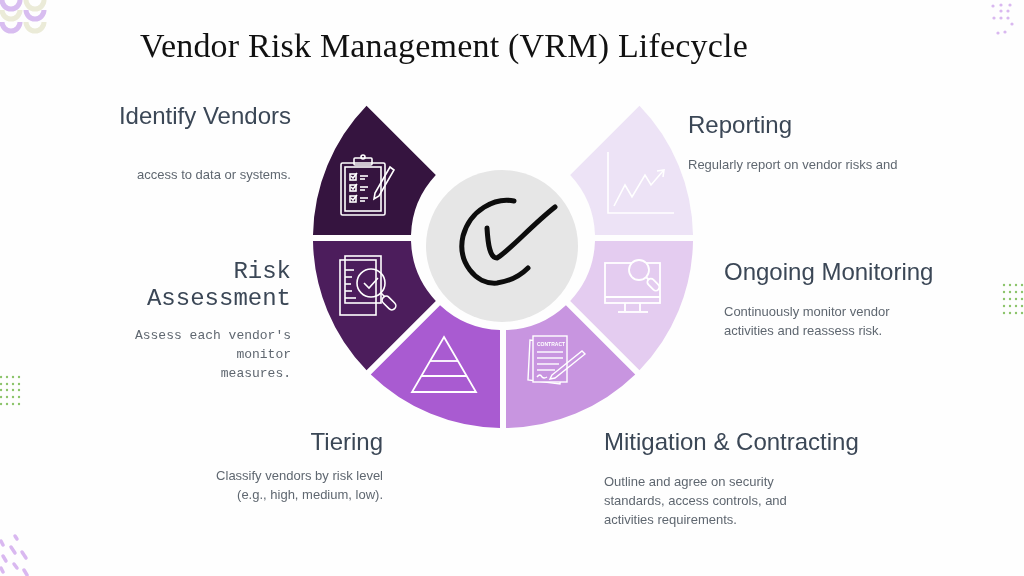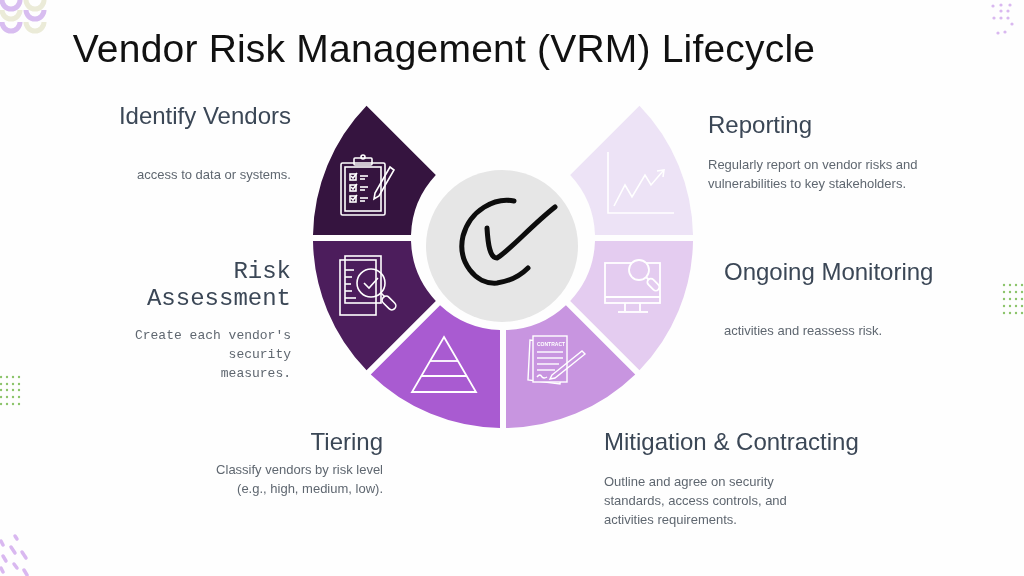--- a/index.html
+++ b/index.html
@@ -1,17 +1,17 @@
 <!DOCTYPE html>
 <html><head>
 <meta charset="utf-8">
 <style>
   html, body { margin:0; padding:0; }
   body { width:1024px; height:576px; background:#fefefe; position:relative; overflow:hidden; font-family:"Liberation Sans", sans-serif; }
-  .title { position:absolute; left:0; top:27px; width:888px; text-align:center; font-size:39px; color:#111; font-family:Liberation Sans, sans-serif; letter-spacing:0.2px; }
+  .title { position:absolute; left:0; top:27px; width:888px; text-align:center; font-size:34px; color:#111; font-family:Liberation Serif, serif; letter-spacing:0.2px; }
   .stage-text { position:absolute; }
   .stage-text h2 { margin:0; font-size:24px; font-weight:normal; color:#3b4756; }
   .stage-text p { margin:0; font-size:13px; line-height:19px; color:#5f6770; }
   .left { text-align:right; }
   .right { text-align:left; }
   svg.ring { position:absolute; left:0; top:0; }
   .deco { position:absolute; }
 </style>
 </head>
 <body>
@@ -190,30 +190,30 @@
     <path d="M657 171 L664 170 L663 177"></path>
   </g>
 </svg>
 
 <div class="stage-text left" style="left:90px;top:102px;width:201px;">
   <h2>Identify Vendors</h2>
   <p style="margin-top:16px"><br><span>access to data or systems.</span></p>
 </div>
 <div class="stage-text left" style="left:90px;top:258px;width:201px;font-family:Liberation Mono, monospace;">
   <h2>Risk Assessment</h2>
-  <p style="margin-top:14px"><span>Create each vendor's security</span><br><span>measures.</span></p>
+  <p style="margin-top:14px"><span>Assess each vendor's monitor</span><br><span>measures.</span></p>
 </div>
 <div class="stage-text left" style="left:180px;top:428px;width:203px;">
   <h2>Tiering</h2>
-  <p style="margin-top:4px"><span>Classify vendors by risk level</span><br><span>(e.g., high, medium, low).</span></p>
+  <p style="margin-top:10px"><span>Classify vendors by risk level</span><br><span>(e.g., high, medium, low).</span></p>
 </div>
 <div class="stage-text right" style="left:604px;top:428px;width:260px;">
   <h2>Mitigation &amp; Contracting</h2>
   <p style="margin-top:16px"><span>Outline and agree on security</span><br><span>standards, access controls, and</span><br><span>activities requirements.</span></p>
 </div>
 <div class="stage-text right" style="left:724px;top:258px;width:260px;">
   <h2>Ongoing Monitoring</h2>
-  <p style="margin-top:16px"><br><span>activities and reassess risk.</span></p>
-</div>
-<div class="stage-text right" style="left:708px;top:111px;width:270px;">
+  <p style="margin-top:16px"><span>Continuously monitor vendor</span><br><span>activities and reassess risk.</span></p>
+</div>
+<div class="stage-text right" style="left:688px;top:111px;width:270px;">
   <h2>Reporting</h2>
-  <p style="margin-top:16px"><span>Regularly report on vendor risks and</span><br><span>vulnerabilities to key stakeholders.</span></p>
+  <p style="margin-top:16px"><span>Regularly report on vendor risks and</span><br></p>
 </div>
 
 </body></html>

